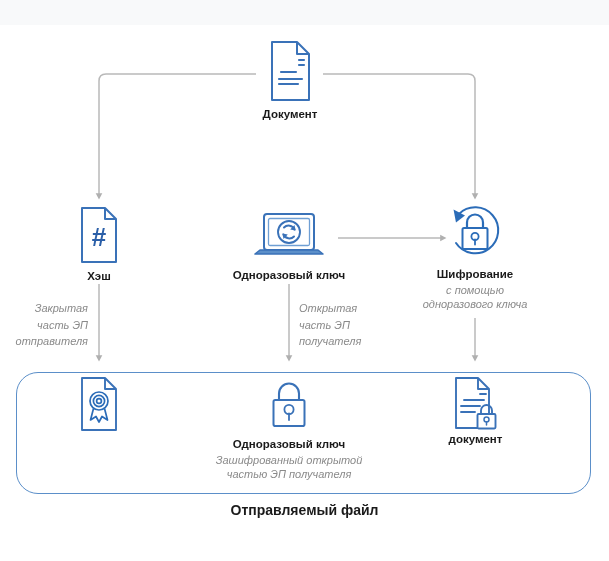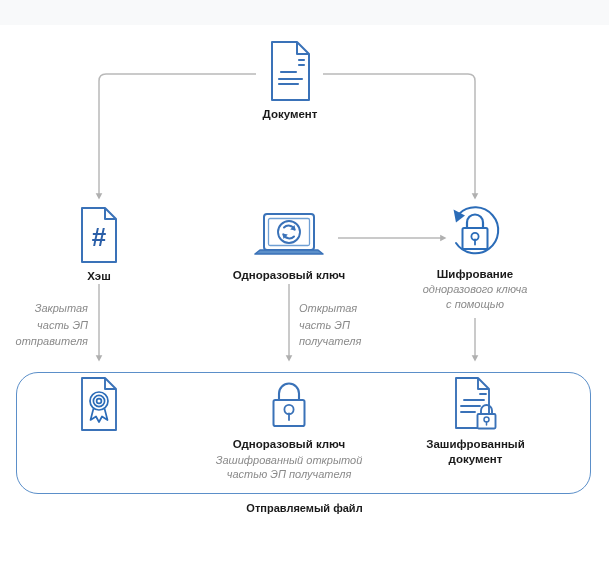--- a/index.html
+++ b/index.html
@@ -31,21 +31,21 @@
   .annot.r{text-align:right;}
   .annot.l{text-align:left;}
 
   #sendbox{
     position:absolute;left:16px;top:372px;width:575px;height:122px;
     border:1.4px solid #5b8fc9;border-radius:22px;box-sizing:border-box;
     background:transparent;
   }
   #sendlabel{
     position:absolute;left:0;top:502px;width:609px;text-align:center;
-    font-size:11px;font-weight:bold;color:#1a1a1a;
+    font-size:14px;font-weight:bold;color:#1a1a1a;
   }
 </style>
 </head>
 <body>
 
 <div id="topstrip"></div>
 
 <div id="stage">
 
   <svg class="wire" viewBox="0 0 609 561">
@@ -115,22 +115,22 @@
   <div class="node" style="left:405px;top:204px;width:140px;">
     <svg class="icon" width="62" height="58" viewBox="0 0 62 58">
       <path d="M15,10 A23,23 0 1 1 12,39" fill="none" stroke="#2b6cb8" stroke-width="2" stroke-linecap="round"></path>
       <path d="M9.5,5.5 L21,11.5 L12,18.5 Z" fill="#2b6cb8"></path>
       <path d="M23,24 L23,18.5 A8,8 0 0 1 39,18.5 L39,24" fill="none" stroke="#2b6cb8" stroke-width="2.2" stroke-linecap="round"></path>
       <rect x="18.5" y="24" width="25" height="21" rx="1.5" fill="#ffffff" stroke="#2b6cb8" stroke-width="2"></rect>
       <circle cx="31" cy="32.5" r="3.6" fill="none" stroke="#2b6cb8" stroke-width="1.8"></circle>
       <line x1="31" y1="35.5" x2="31" y2="40.5" stroke="#2b6cb8" stroke-width="1.8" stroke-linecap="round"></line>
     </svg>
     <div class="lbl">Шифрование</div>
+    <div class="sub">с помощью</div>
     <div class="sub" style="margin-top:0;">одноразового ключа</div>
-    <div class="sub">с помощью</div>
   </div>
 
   <div class="annot r" style="left:0px;top:300px;width:88px;">Закрытая
 часть ЭП
 отправителя</div>
 
   <div class="annot l" style="left:299px;top:300px;width:110px;">Открытая
 часть ЭП
 получателя</div>
 
@@ -169,19 +169,18 @@
         <line x1="30" y1="18" x2="36" y2="18"></line>
         <line x1="14" y1="24" x2="34" y2="24"></line>
         <line x1="11" y1="30" x2="30" y2="30"></line>
         <line x1="11" y1="36" x2="25" y2="36"></line>
       </g>
       <path d="M31,38 L31,34.5 A5.5,5.5 0 0 1 42,34.5 L42,38" fill="none" stroke="#3a72b8" stroke-width="1.9" stroke-linecap="round"></path>
       <rect x="27.5" y="38" width="18" height="14.5" rx="1.2" fill="#ffffff" stroke="#3a72b8" stroke-width="1.9"></rect>
       <circle cx="36.5" cy="43.5" r="2.5" fill="none" stroke="#3a72b8" stroke-width="1.5"></circle>
       <line x1="36.5" y1="45.8" x2="36.5" y2="49" stroke="#3a72b8" stroke-width="1.5" stroke-linecap="round"></line>
     </svg>
-    <div class="lbl">Зашифрованный</div>
     <div class="lbl" style="margin-top:0;">документ</div>
   </div>
 
   <div id="sendlabel">Отправляемый файл</div>
 
 </div>
 
 </body></html>

